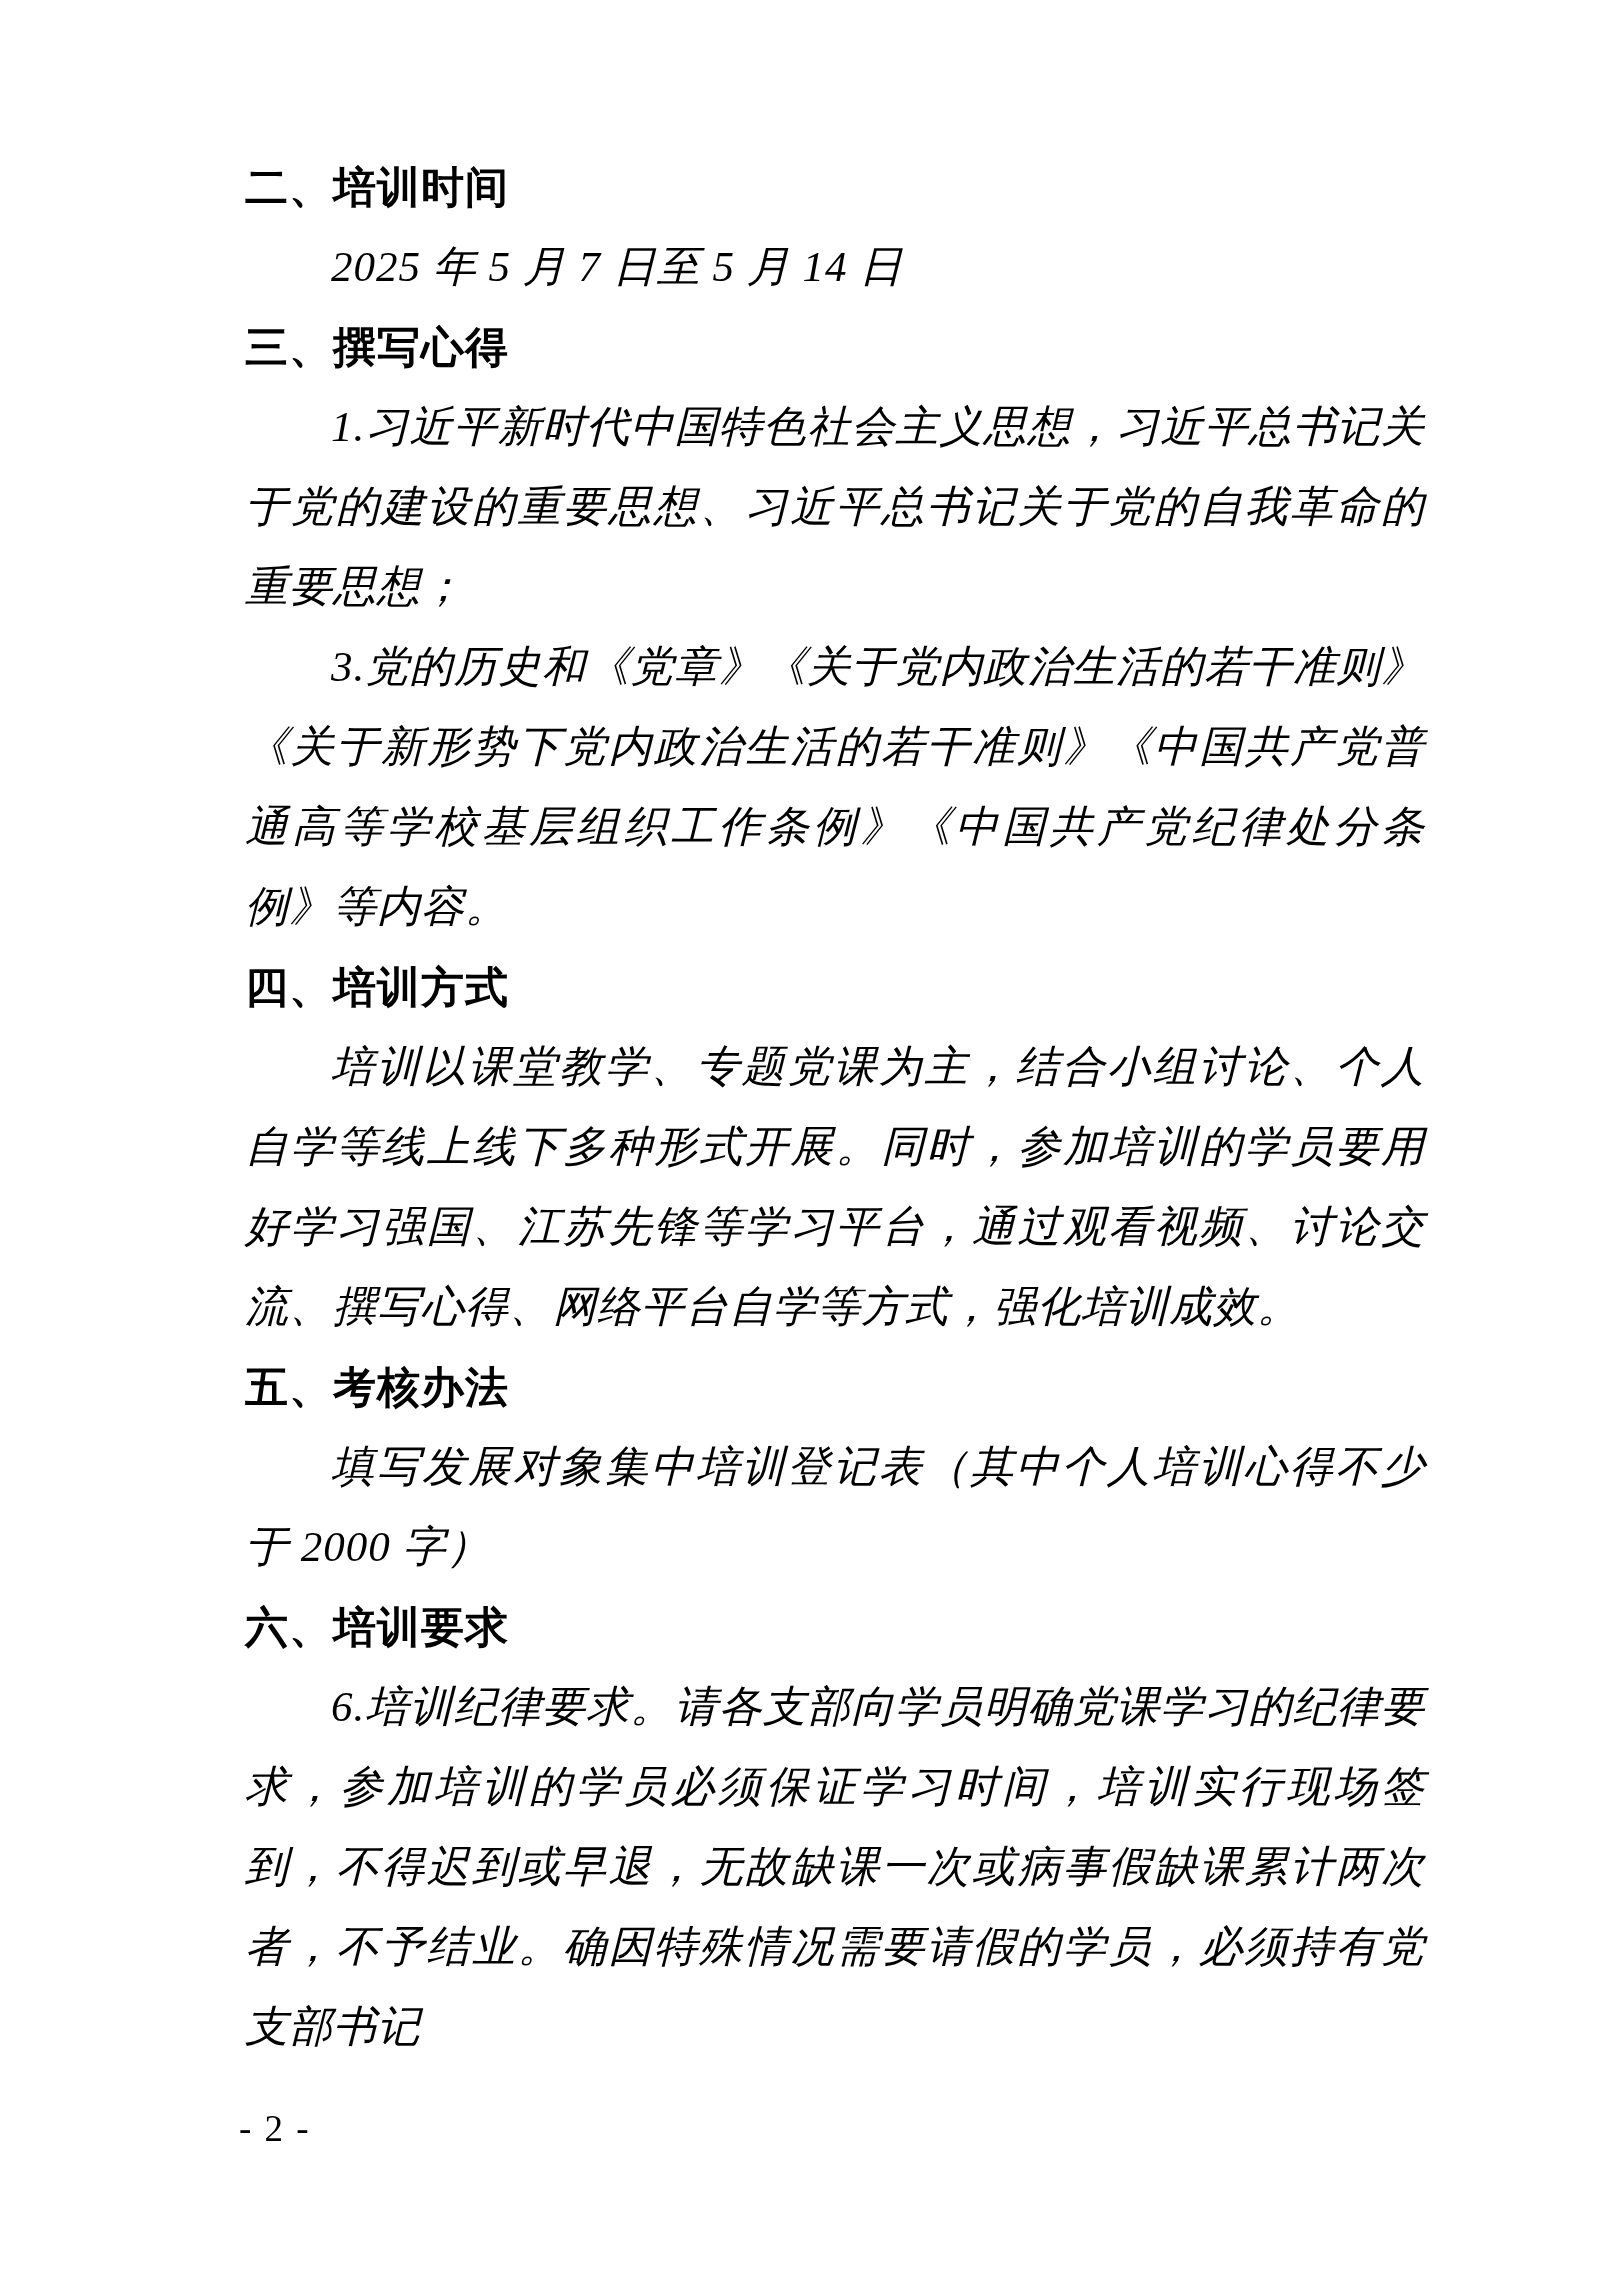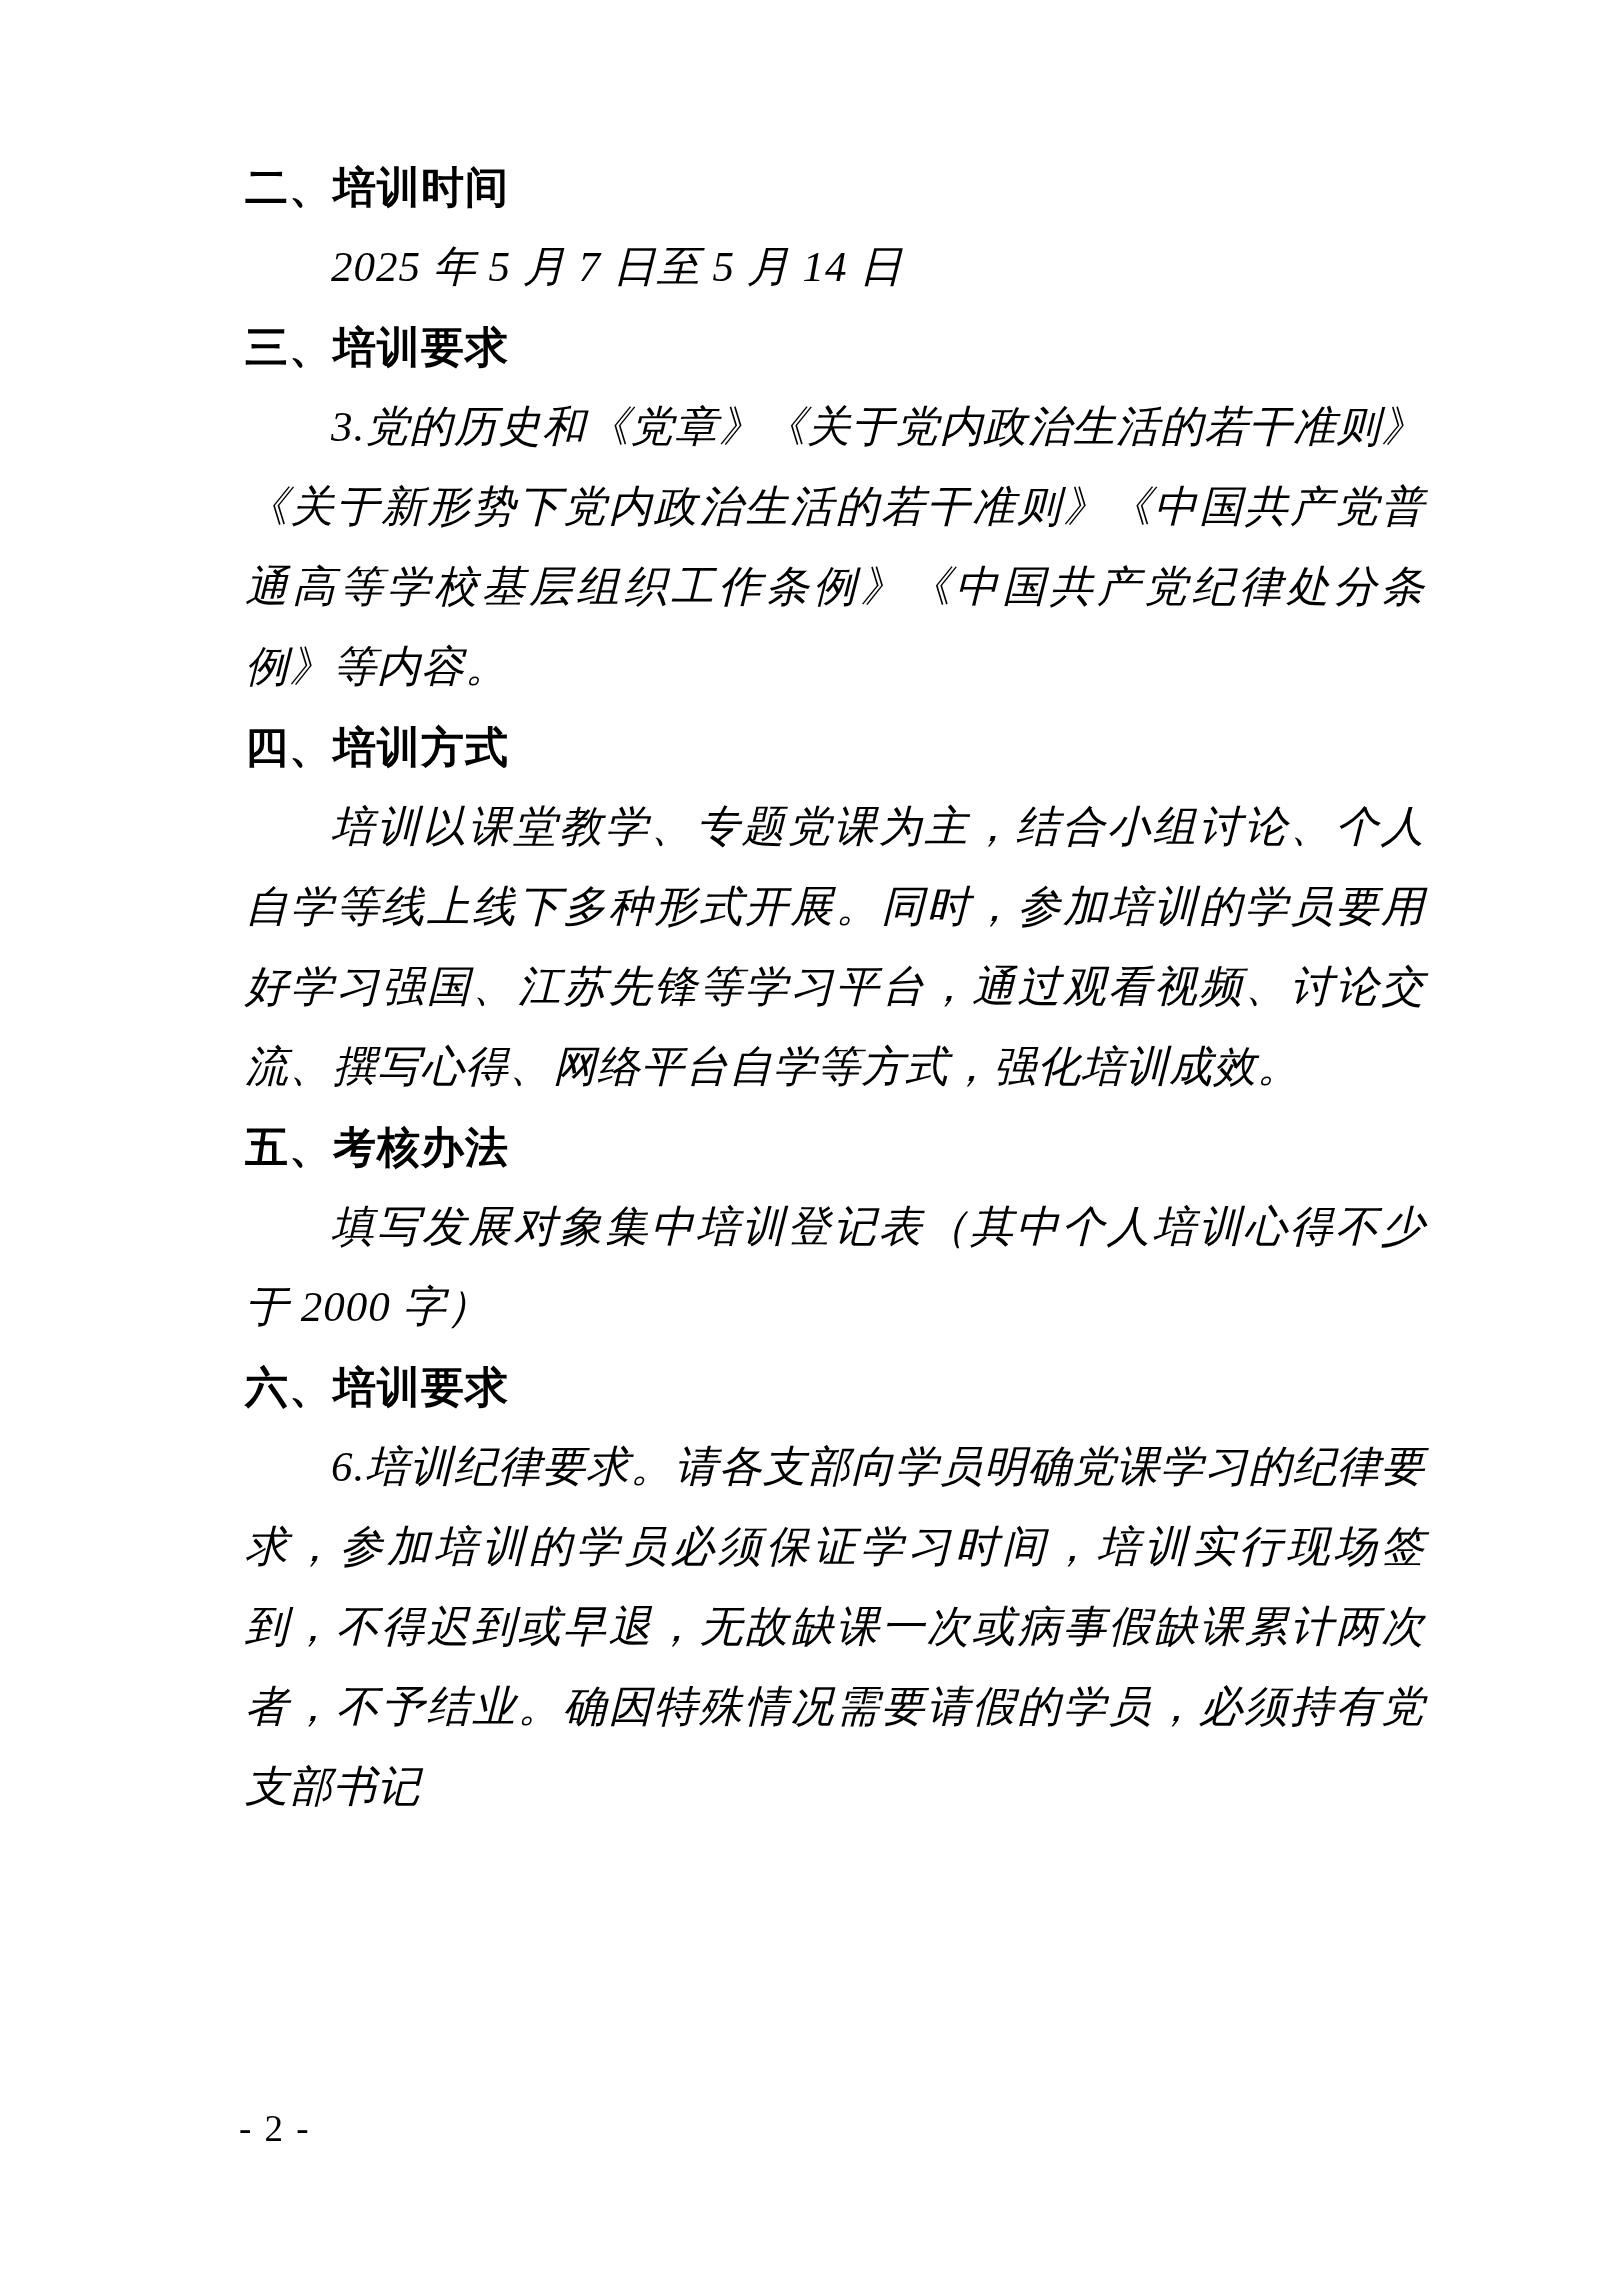--- a/index.html
+++ b/index.html
@@ -48,21 +48,22 @@
   }
 </style>
 </head>
 <body>
 
 <div class="page">
 
   <h2 class="block heading">二、培训时间</h2>
   <p class="block paragraph">2025 年 5 月 7 日至 5 月 14 日</p>
 
-  <h2 class="block heading">三、培训要求</h2>
+  <h2 class="block heading">三、撰写心得</h2>
+  <p class="block paragraph">1.习近平新时代中国特色社会主义思想，习近平总书记关于党的建设的重要思想、习近平总书记关于党的自我革命的重要思想；</p>
   <p class="block paragraph">3.党的历史和《党章》《关于党内政治生活的若干准则》《关于新形势下党内政治生活的若干准则》《中国共产党普通高等学校基层组织工作条例》《中国共产党纪律处分条例》等内容。</p>
 
   <h2 class="block heading">四、培训方式</h2>
   <p class="block paragraph">培训以课堂教学、专题党课为主，结合小组讨论、个人自学等线上线下多种形式开展。同时，参加培训的学员要用好学习强国、江苏先锋等学习平台，通过观看视频、讨论交流、撰写心得、网络平台自学等方式，强化培训成效。</p>
 
   <h2 class="block heading">五、考核办法</h2>
   <p class="block paragraph">填写发展对象集中培训登记表（其中个人培训心得不少于 2000 字）</p>
 
   <h2 class="block heading">六、培训要求</h2>
   <p class="block paragraph">6.培训纪律要求。请各支部向学员明确党课学习的纪律要求，参加培训的学员必须保证学习时间，培训实行现场签到，不得迟到或早退，无故缺课一次或病事假缺课累计两次者，不予结业。确因特殊情况需要请假的学员，必须持有党支部书记</p>

